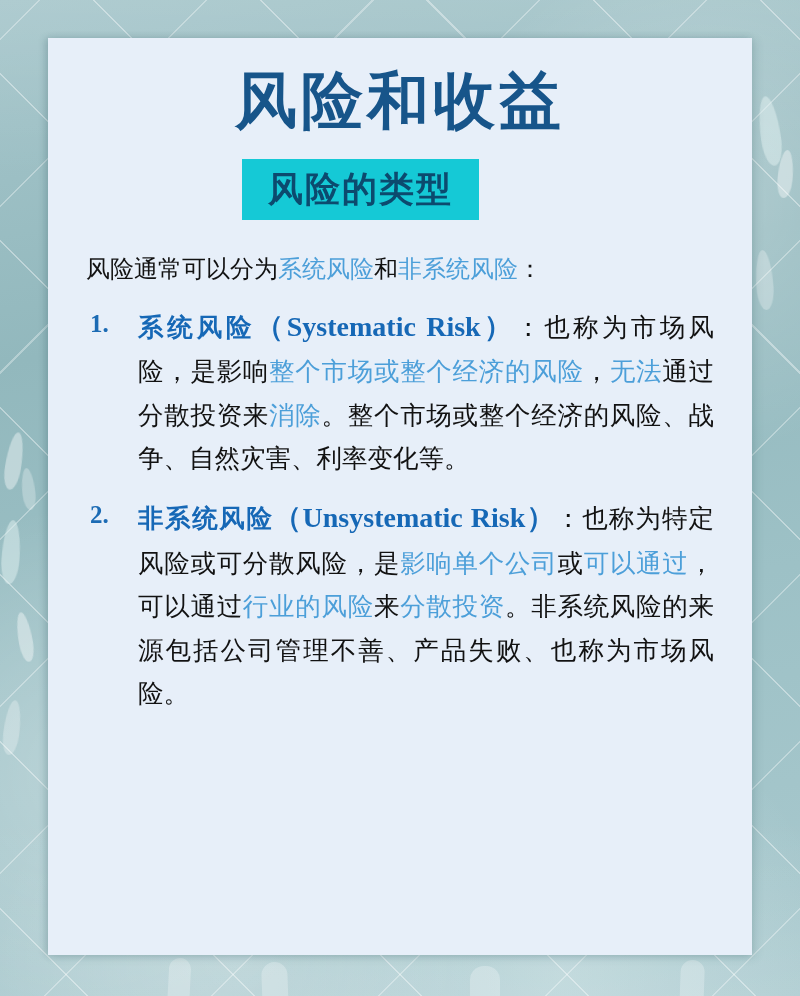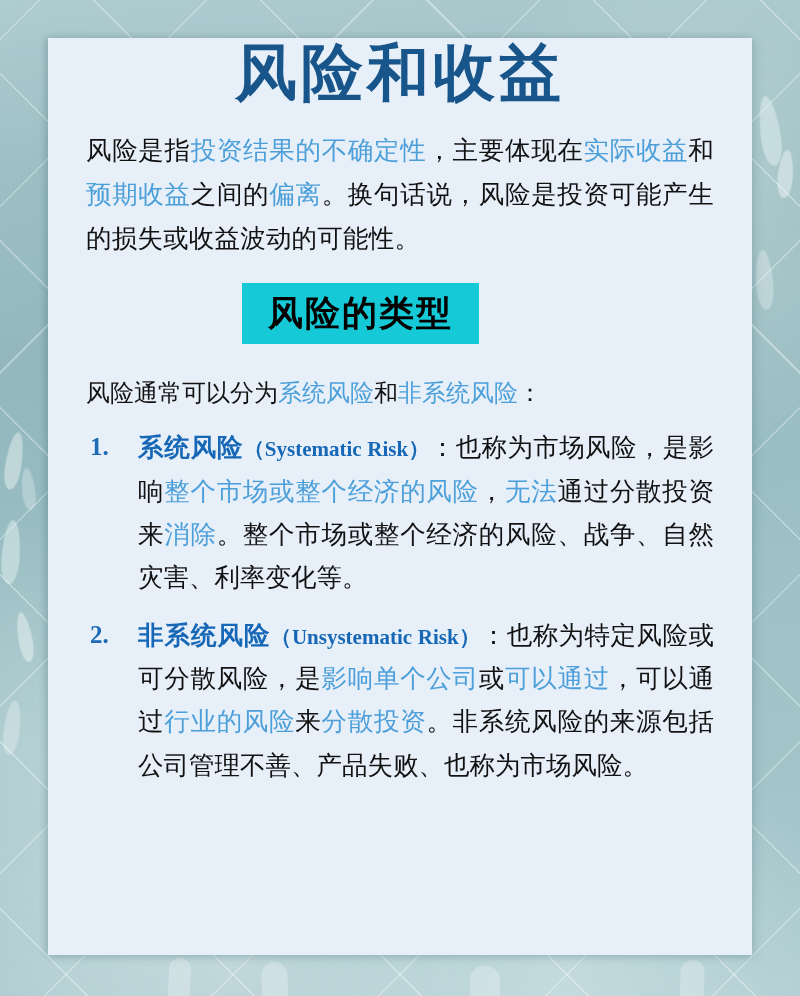--- a/index.html
+++ b/index.html
@@ -52,20 +52,21 @@
 
   
   .card{
     position:absolute;
     left:48px; top:38px; width:704px; height:917px;
     background:#e7eff9;
     box-shadow:-3px 0 7px rgba(40,80,90,.20), 3px 2px 9px rgba(40,80,90,.16);
   }
 
   .title{
+    margin-top:28px;
     text-align:center;
     font-family:"Liberation Serif","DejaVu Serif",serif;
     font-weight:700;
     font-size:62px;
     line-height:1.15;
     letter-spacing:4px;
     color:#17558a;
   }
 
   .intro{
@@ -78,21 +79,21 @@
   }
   .hl{ color:#4c9fd9; }
 
   .section-badge-wrap{
     margin-top:22px;
     padding-left:194px;
   }
   .section-badge{
     display:inline-block;
     background:#15c9d6;
-    color:#000000;
+    color:#0c4a6e;
     font-size:35px;
     font-weight:700;
     letter-spacing:2px;
     padding:11px 26px 13px 26px;
     line-height:1.06;
     text-align:center;
   }
 
   .lead{
     margin:30px 38px 0 38px;
@@ -123,21 +124,21 @@
   }
   .term{
     font-weight:700;
     color:#1668b6;
     letter-spacing:.5px;
   }
   .term-en{
     font-family:"Liberation Serif","DejaVu Serif",serif;
     font-weight:700;
     color:#1668b6;
-    font-size:21px;
+    font-size:28px;
   }
   .colon{ color:#121212; }
 
   .watermark{
     position:absolute;
     right:18px; bottom:10px;
     color:rgba(255,255,255,.92);
     font-family:"Liberation Serif","DejaVu Serif",serif;
     font-style:italic;
     font-size:30px;
@@ -168,21 +169,20 @@
   <div class="stalk" style="left:168px;top:958px; width:22px; height:60px; transform:rotate(3deg);"></div>
   <div class="stalk" style="left:262px;top:962px; width:26px; height:56px; transform:rotate(-2deg);"></div>
   <div class="stalk" style="left:470px;top:966px; width:30px; height:52px;"></div>
   <div class="stalk" style="left:680px;top:960px; width:24px; height:58px; transform:rotate(2deg);"></div>
   <div class="bg-vignette"></div>
 
   <div class="card">
 
     <h1 class="title">风险和收益</h1>
 
-    <p class="intro"><span>风险是指</span><span class="hl">投资结果的不确定性</span><span>，主要体现在</span><span class="hl">实际收益</span><span>和</span><span class="hl">预期收益</span><span>之间的</span><span class="hl">偏离</span><span>。换句话说，风险是投资可能产生的损失或收益波动的可能性。</span></p>
 
     <div class="section-badge-wrap">
       <span class="section-badge">风险的类型</span>
     </div>
 
     <p class="lead"><span>风险通常可以分为</span><span class="hl">系统风险</span><span>和</span><span class="hl">非系统风险</span><span>：</span></p>
 
     <ol class="risk-list">
 
       <li>

